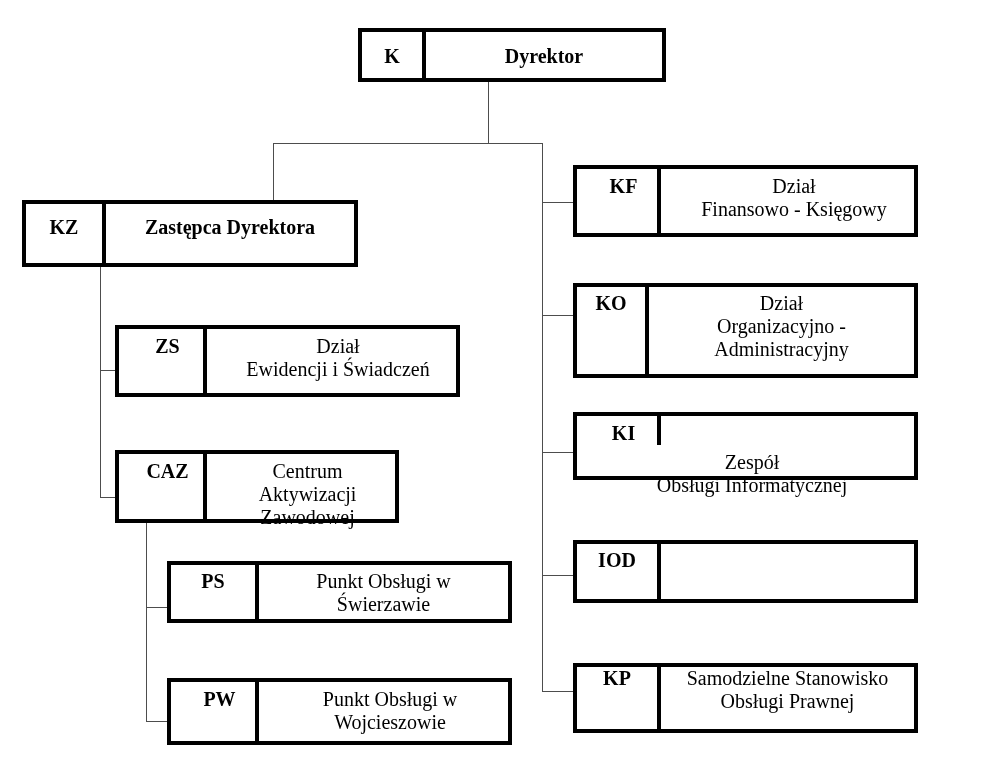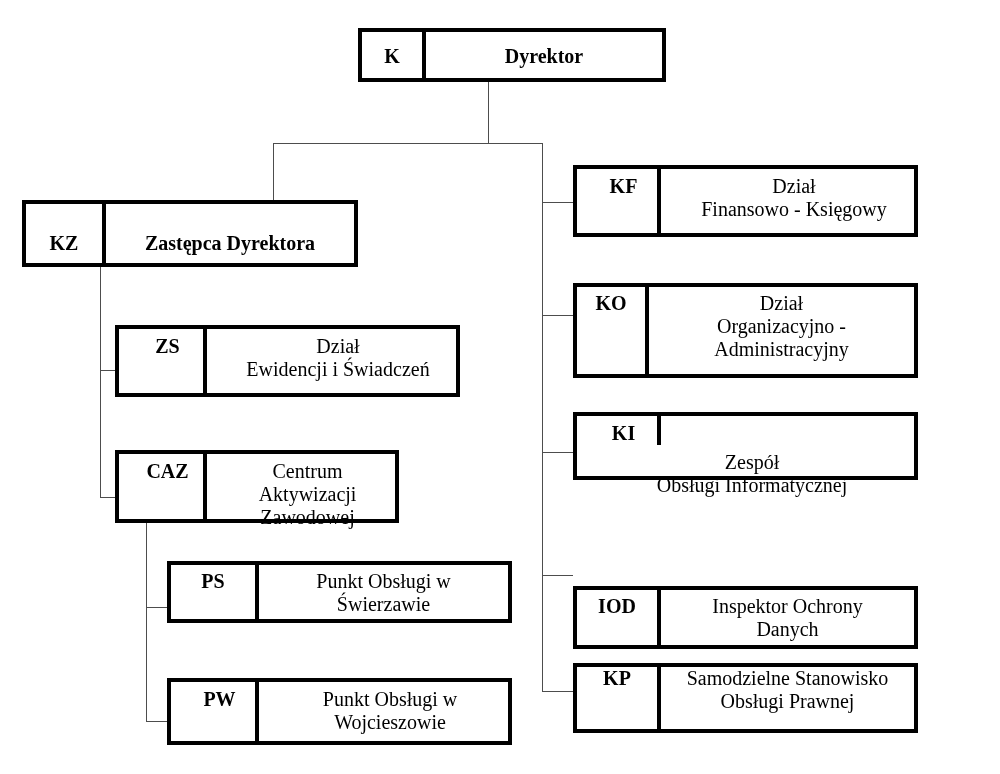--- a/index.html
+++ b/index.html
@@ -35,21 +35,21 @@
     font-weight: bold;
     text-align: center;
     flex: 0 0 auto;
   }
   .node .label {
     flex: 1 1 auto;
     text-align: center;
   }
   .node.bold-label .label { font-weight: bold; }
   .pt13 { padding-top: 13px; }
-  .pt12 { padding-top: 28px; }
+  .pt12 { padding-top: 12px; }
   .pt7  { }
   .pt6  { padding-top: 6px; padding-left: 13px; }
   .pt5  { padding-top: 5px; }
   .line {
     position: absolute;
     background: #4d4d4d;
   }
   .line.v { width: 1px; }
   .line.h { height: 1px; }
 </style>
@@ -138,26 +138,22 @@
   </div>
 
   <div class="node" style="left:573px; top:412px; width:345px; height:68px;flex-direction:column;">
     <div class="code pt6" style="width:84px;">KI</div>
     <div class="label pt6">
       <div>Zespół</div>
       <div>Obsługi Informatycznej</div>
     </div>
   </div>
 
-  <div class="node" style="left:573px; top:540px; width:345px; height:63px;margin-top:46px;">
+  <div class="node" style="left:573px; top:540px; width:345px; height:63px;">
     <div class="code pt5" style="width:84px;">IOD</div>
-    <div class="label pt5">
-      <div>Inspektor Ochrony</div>
-      <div>Danych</div>
-    </div>
   </div>
 
   <div class="node" style="left:573px; top:663px; width:345px; height:70px;">
     <div class="code pt7" style="width:84px;">KP</div>
     <div class="label pt7">
       <div>Samodzielne Stanowisko</div>
       <div>Obsługi Prawnej</div>
     </div>
   </div>
 

